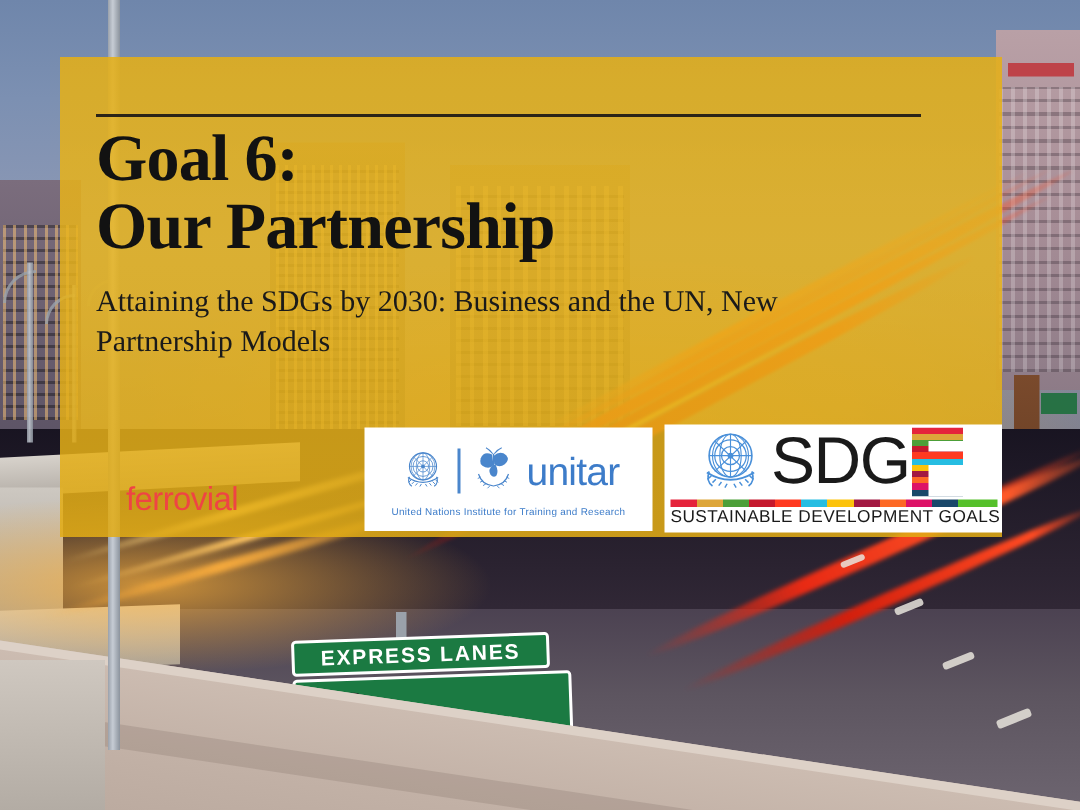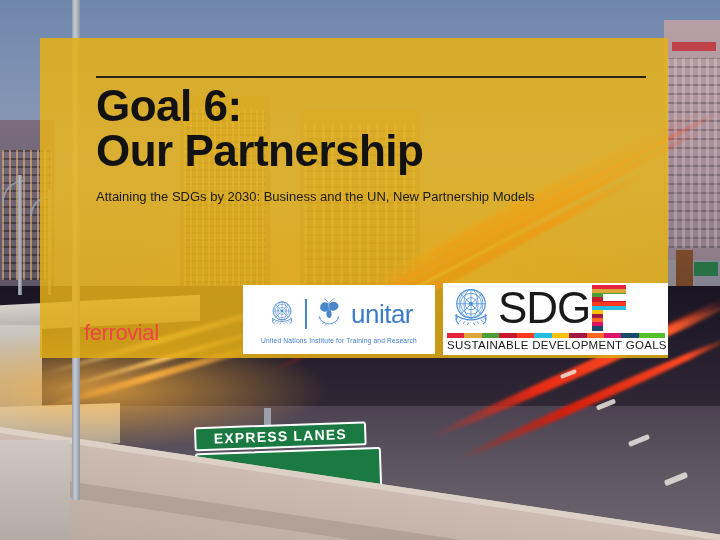--- a/index.html
+++ b/index.html
@@ -206,31 +206,31 @@
   .panel{
     position:absolute; left:40px; top:38px; width:628px; height:320px;
     background:rgba(230,178,24,0.82);
     overflow:hidden;
   }
   .panel-sheen{
     position:absolute; inset:0;
     background:linear-gradient(180deg, rgba(224,170,20,.30) 0%, rgba(255,196,46,.10) 40%, rgba(214,158,16,.28) 100%);
     pointer-events:none;
   }
-  .panel-inner{ position:relative; z-index:3; padding:38px 40px 0 56px; }
+  .panel-inner{ position:relative; z-index:3; padding:38px 40px 0 24px;font-family:Liberation Serif, serif; }
 
   .rule{ width:550px; height:2px; background:#2b2418; margin:0 0 6px 0; }
 
   .title{
     font-size:44px; line-height:1.02; font-weight:bold; color:#121212;
     letter-spacing:-0.5px; margin-bottom:14px;
   }
   .title .l2{ display:block; }
 
-  .sub1{ font-size:13px; line-height:1.35; color:#1a1a1a; font-weight:normal; max-width:470px; }
+  .sub1{ font-size:20px; line-height:1.35; color:#1a1a1a; font-weight:normal; max-width:470px; }
   .sub2{ font-size:15px; line-height:1.35; color:#131313; font-style:italic; margin-top:5px; max-width:480px; }
   .date{ font-size:11.5px; line-height:1.3; color:#1a1a1a; margin-top:4px; }
 
   .ferrovial{
     position:absolute; left:84px; top:320px; z-index:6;
     color:#ef4444; font-size:22px; letter-spacing:-0.4px;
   }
 
   
   .logo-unitar{
@@ -244,21 +244,21 @@
   }
   .unitar-divider{ width:2px; height:30px; background:#4a86cc; }
   .unitar-tag{
     font-size:6.6px; color:#3d7cc9; letter-spacing:.2px; margin-top:4px; white-space:nowrap;
   }
 
   .logo-sdg{
     position:absolute; left:443px; top:283px; width:225px; height:72px;
     background:#ffffff; z-index:6; overflow:hidden;
   }
-  .sdg-row{ display:flex; align-items:center; height:50px; padding-left:4px; }
+  .sdg-row{ display:flex; align-items:center; height:50px; padding-left:20px; }
   .sdg-text{
     font-size:44px; color:#1a1a1a; letter-spacing:-1px; line-height:1;
     margin-left:3px; font-weight:normal;
   }
   .sdg-f{
     position:relative; width:34px; height:46px; margin-left:2px; overflow:hidden; flex:0 0 auto;
   }
   .sdg-f-stripes{
     position:absolute; inset:0;
     background:linear-gradient(180deg,

